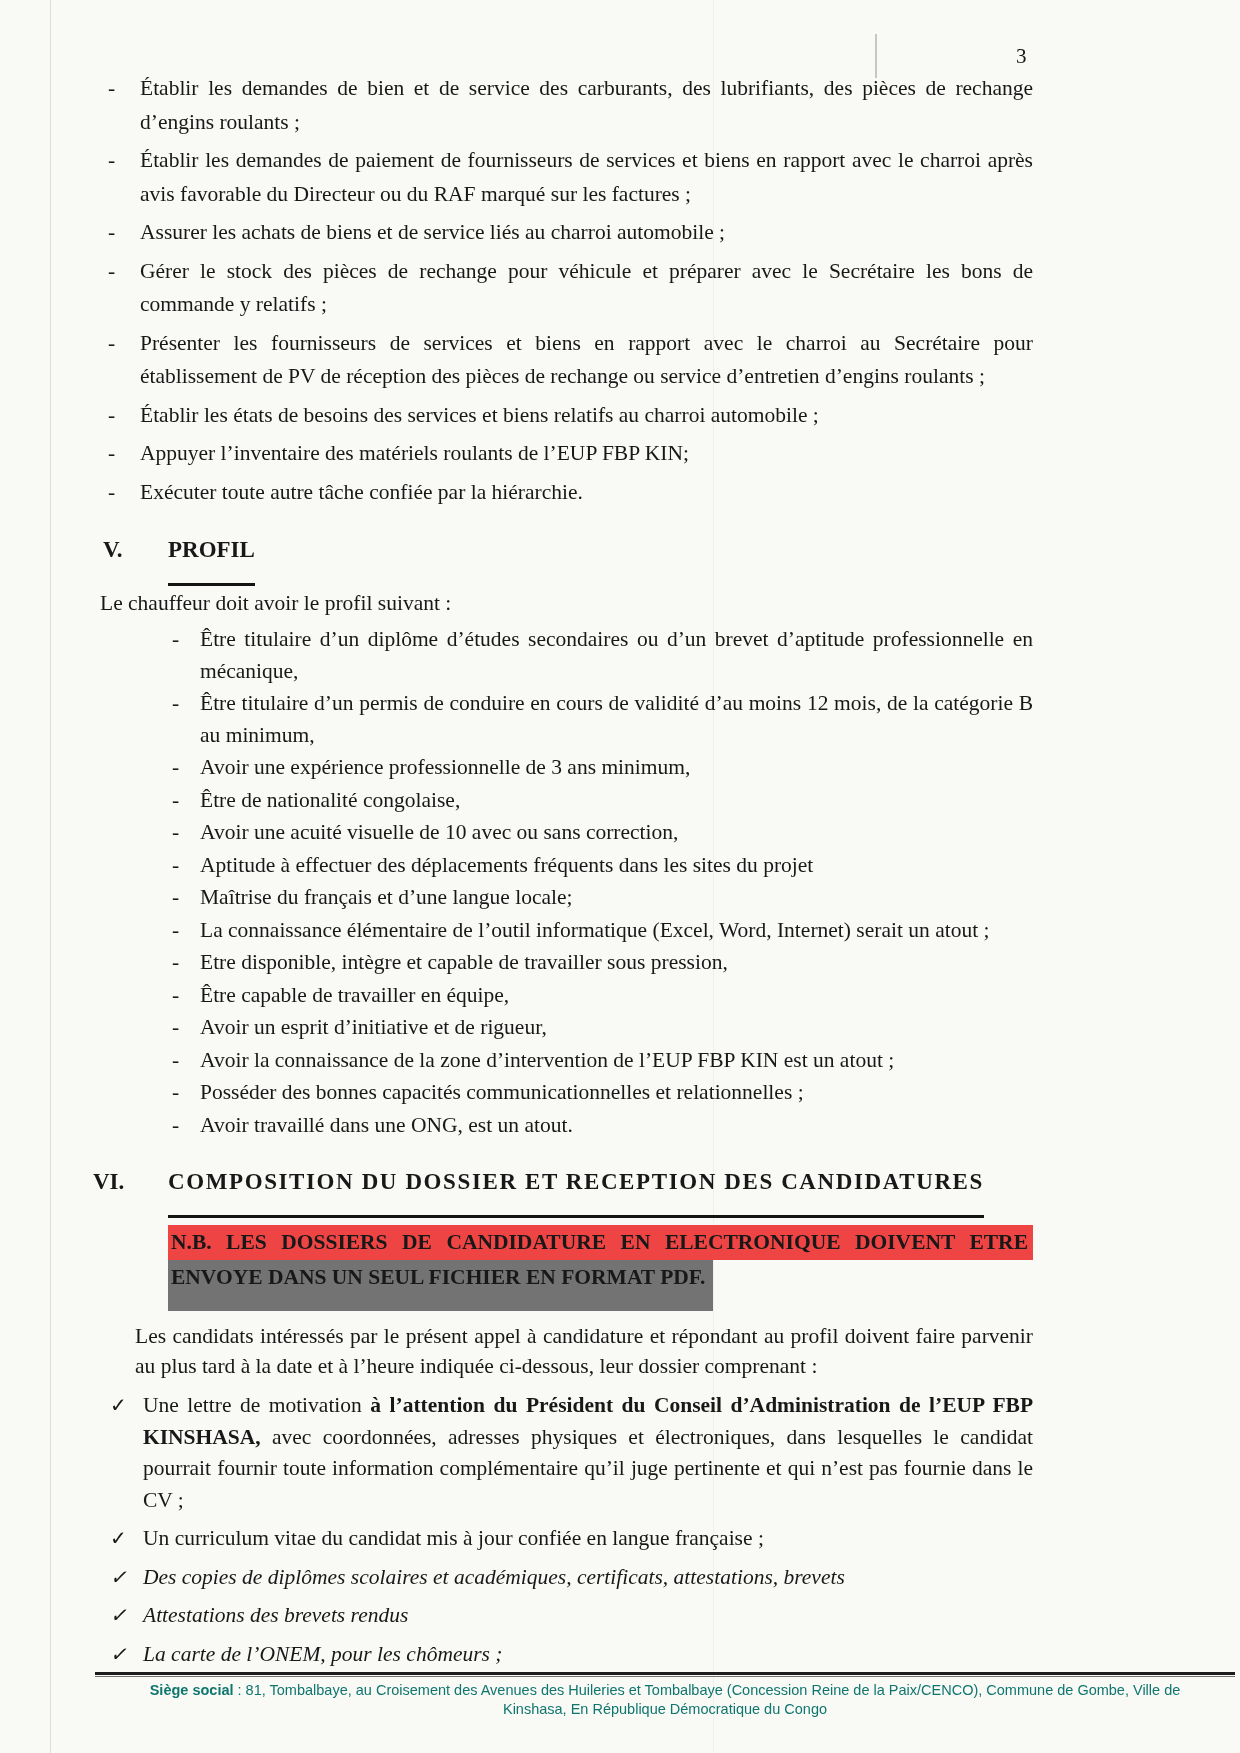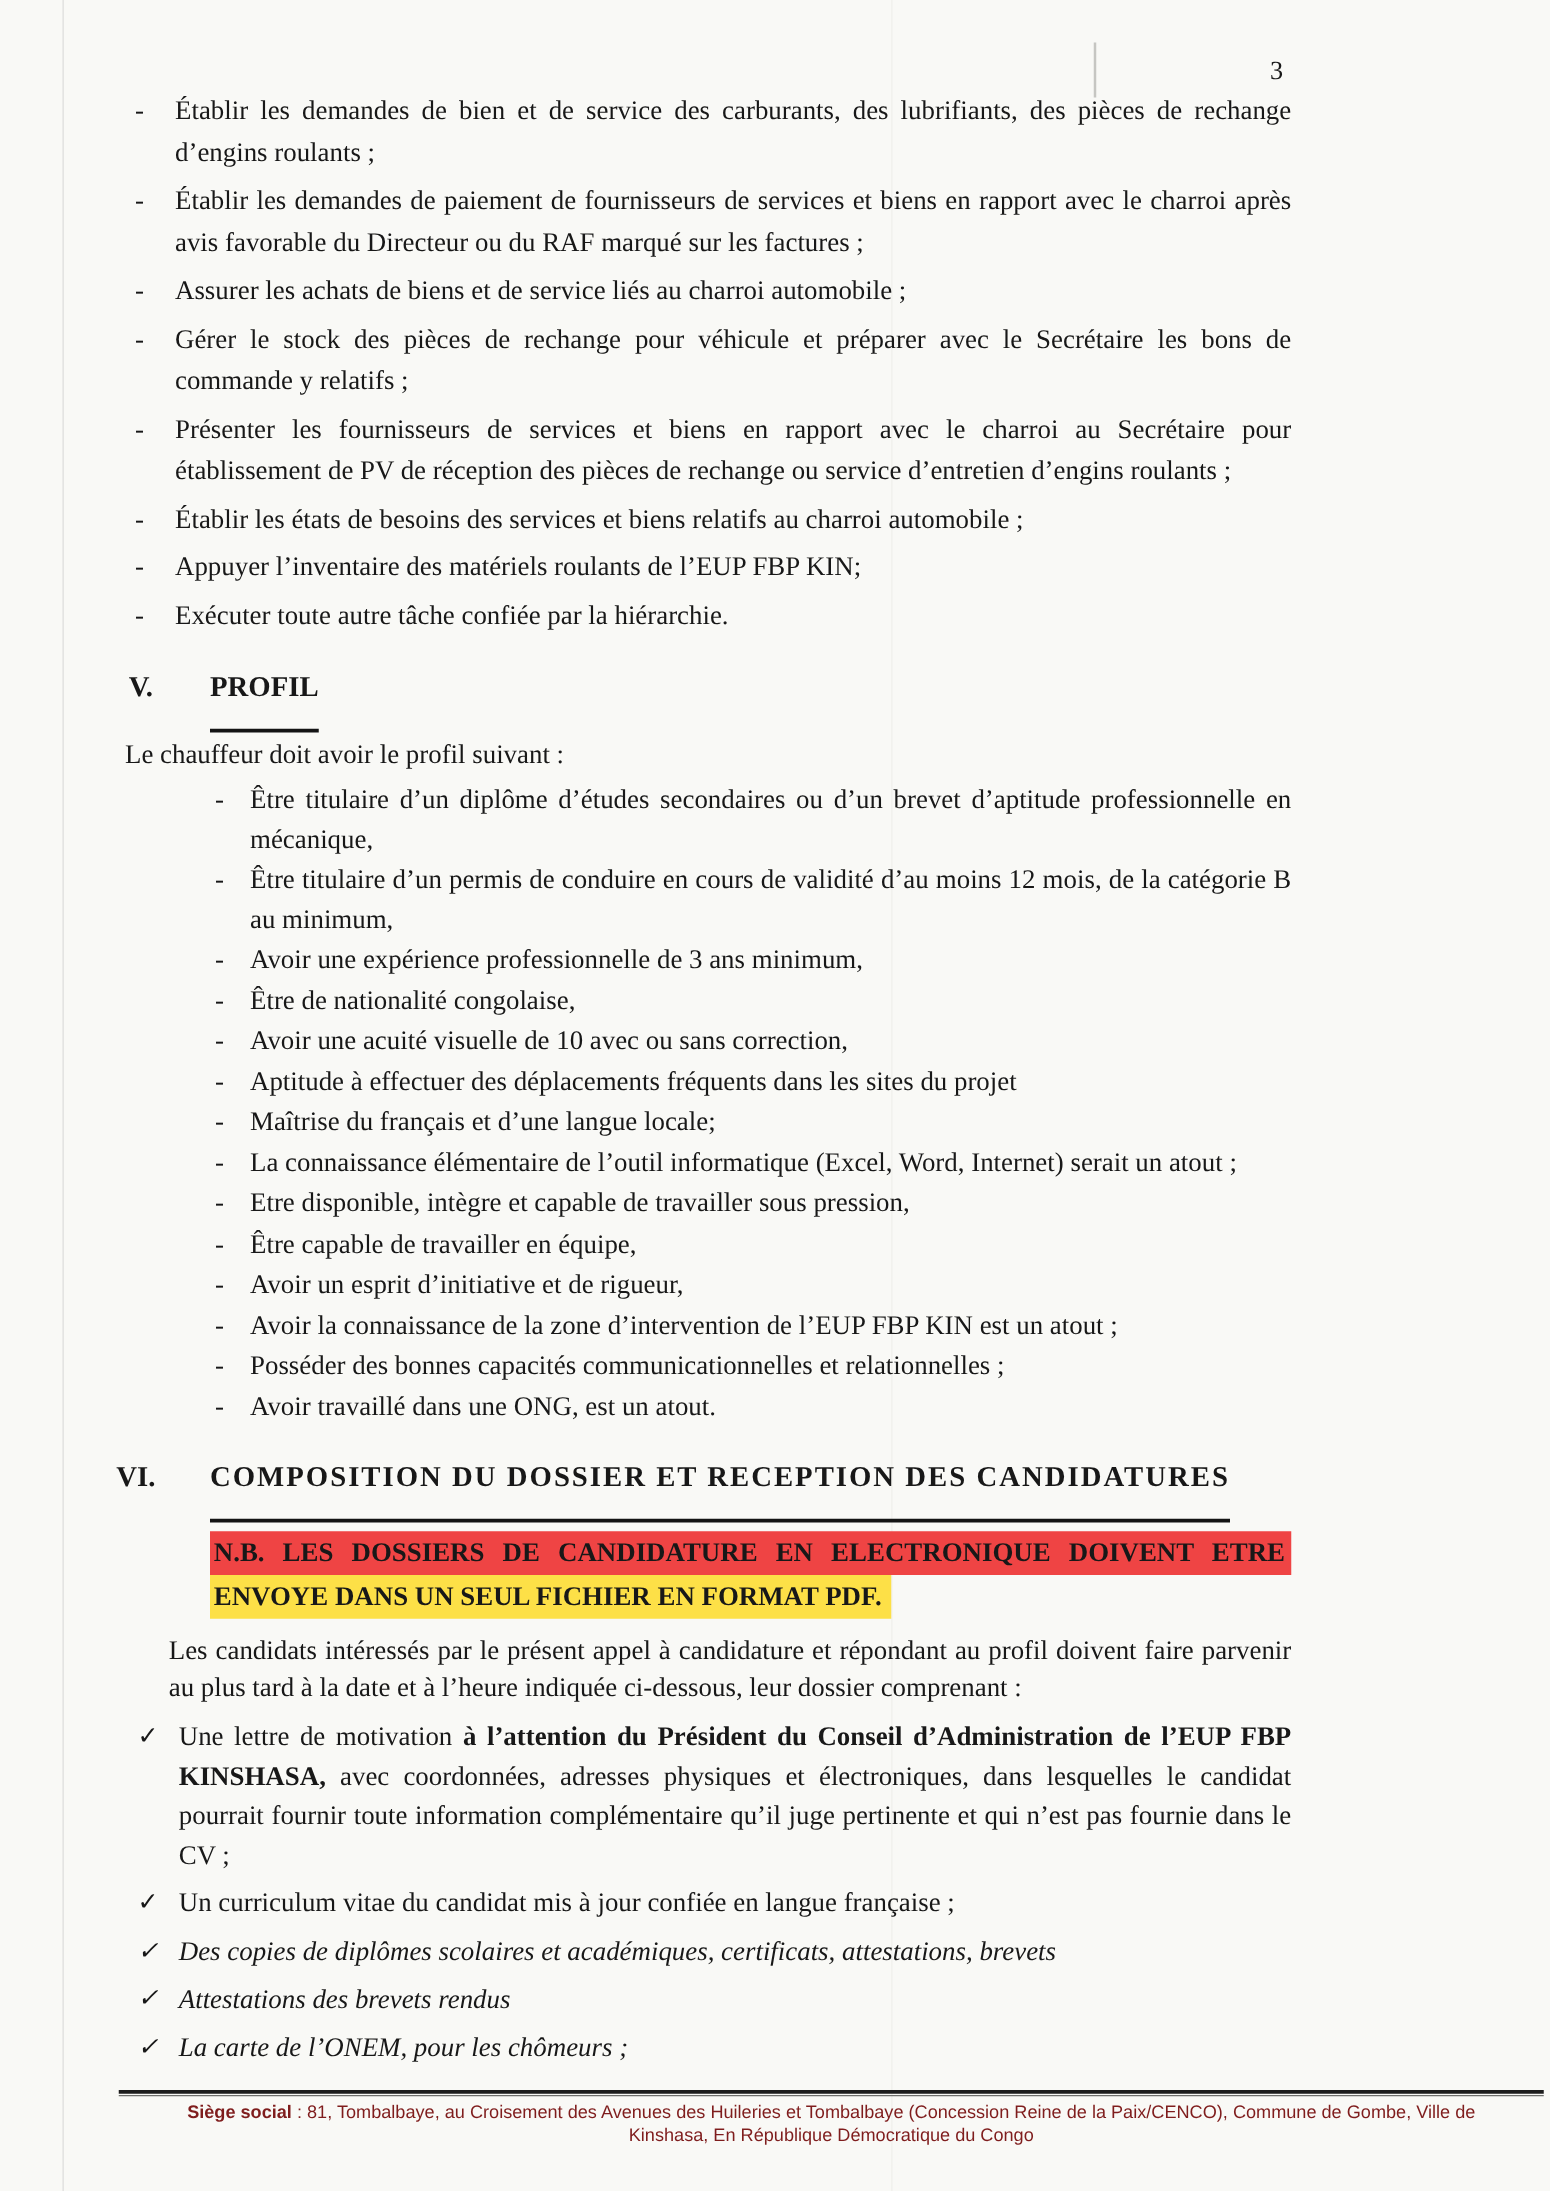--- a/index.html
+++ b/index.html
@@ -27,37 +27,37 @@
 
   .intro{font-size:21.5px;line-height:33px;margin-top:1px;}
 
   .sub-list{margin-left:66px;margin-top:4px;}
   .sub-list .item{line-height:31.5px;margin-bottom:1px;padding-left:34px;}
   .sub-list .dash{left:6px;}
 
   .nb{margin-left:68px;margin-top:7px;font-weight:bold;font-size:21.5px;}
   .nb-l1{background:#ef4444;line-height:35px;text-align:justify;text-align-last:justify;
          padding:0 5px 0 3px;}
-  .nb-l2{display:inline-block;background:#fde047;line-height:35px;padding:0 8px 0 3px;}
+  .nb-l2{display:inline-block;background:#737373;line-height:35px;padding:0 8px 16px 3px;}
 
   .vi-intro{margin-left:35px;margin-top:11px;text-align:justify;
             font-size:21.5px;line-height:29.5px;}
 
   .check-list{margin-top:9px;}
   .check-item{position:relative;padding-left:43px;text-align:justify;
               font-size:21.5px;line-height:31.5px;margin-bottom:7px;}
   .check{position:absolute;left:10px;top:0;font-size:20px;}
   .it{font-style:italic;}
   .b{font-weight:bold;}
 
   .footer{position:absolute;left:95px;top:1672px;width:1140px;}
   .rule-thick{border-top:3px solid #1d1d1d;height:1px;}
   .rule-thin{border-top:1px solid #6f6f6d;height:0;}
   .footer-text{font-family:"Liberation Sans", sans-serif;font-size:14.5px;line-height:19px;
-               text-align:center;color:#7f1d1d;width:1080px;margin:4px auto 0;}
+               text-align:center;color:#0f766e;width:1080px;margin:4px auto 0;}
 </style>
 </head>
 <body>
 
 <div class="page">
   <div class="scan-edge"></div>
   <div class="scan-fold"></div>
   <div class="scan-scratch"></div>
   <div class="pagenum">3</div>
 

